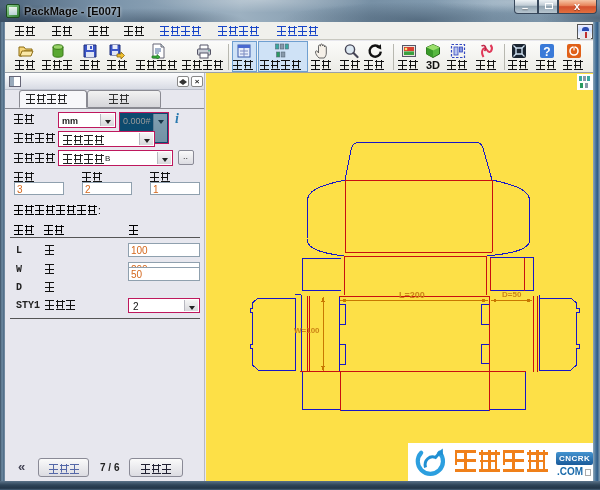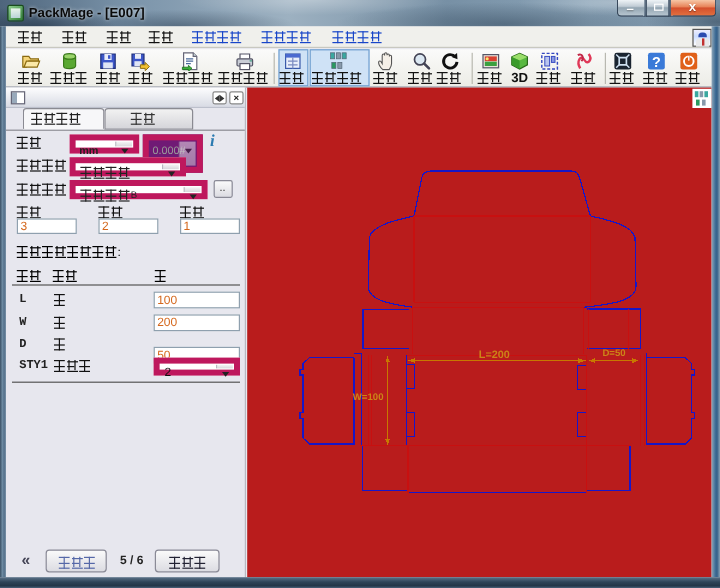--- a/index.html
+++ b/index.html
@@ -64,28 +64,28 @@
 #phead .ic{position:absolute;left:4px;top:3px;width:12px;height:11px;border:1px solid #667;background:linear-gradient(90deg,#9ab 0 4px,#fff 4px);}
 .pbtn{position:absolute;top:3px;width:12px;height:11px;border:1px solid #888;background:#fff;border-radius:2px;color:#222;font-size:8px;line-height:9px;text-align:center;font-weight:bold;}
 
 #tabs{position:absolute;left:0;top:17px;width:199px;height:18px;}
 .tab{position:absolute;top:0;height:18px;border:1px solid #8a8a92;border-radius:3px 3px 0 0;}
 #tab1{left:14px;width:68px;background:#f7f7f9;border-bottom:1px solid #f7f7f9;z-index:2;}
 #tab2{left:82px;width:74px;background:linear-gradient(#f2f2f2,#d5d5da);}
 #tabline{position:absolute;left:0;top:35px;width:199px;height:1px;background:#8a8a92;}
 .flabel{position:absolute;color:#111;}
 .fbox{position:absolute;background:#fff;border:1px solid #8fa0ae;}
-.fsel{position:absolute;background:#fff;border:5px solid #be185d;}
+.fsel{position:absolute;background:#fff;border:1px solid #be185d;}
 .arr{position:absolute;right:1px;top:1px;bottom:1px;width:14px;background:linear-gradient(#f5f5f5,#d8d8dc);border-left:1px solid #b8b8c0;}
 .arr:after{content:"";position:absolute;left:4px;top:6px;border:3px solid transparent;border-top:4px solid #222;}
 .oval{color:#d4671c;font-size:10px;font-family:"Liberation Sans",sans-serif;}
 .hline{position:absolute;left:5px;width:190px;height:1px;background:#555;}
 .navbtn{position:absolute;height:19px;border:1px solid #8a8a96;border-radius:3px;background:linear-gradient(#fafafa,#dcdce2);}
 
-#canvas{position:absolute;left:206px;top:73px;width:387px;height:408px;background:#b91c1c;}
+#canvas{position:absolute;left:206px;top:73px;width:387px;height:408px;background:#fde047;}
 #boxicon{position:absolute;left:371px;top:1px;width:16px;height:16px;background:#fff;}
 
 #wm{position:absolute;left:408px;top:443px;width:185px;height:38px;background:#fff;}
 .cb{display:inline-block;width:21px;height:22px;margin:0 3px 0 0;vertical-align:top;}
 .cb:nth-of-type(odd){background:
  linear-gradient(currentColor,currentColor) 0 0/100% 3px no-repeat,
  linear-gradient(currentColor,currentColor) 0 48%/100% 3px no-repeat,
  linear-gradient(currentColor,currentColor) 0 100%/100% 3px no-repeat,
  linear-gradient(currentColor,currentColor) 48% 0/3px 100% no-repeat,
  linear-gradient(currentColor,currentColor) 0 20%/2px 60% no-repeat;}
@@ -261,21 +261,21 @@
       <div class="tab" id="tab1"></div>
       <span class="flabel" style="left:21px;top:4px;z-index:3;color:#222"><i class="c"></i><i class="c"></i><i class="c"></i><i class="c"></i></span>
       <span class="flabel" style="left:104px;top:4px;color:#333"><i class="c"></i><i class="c"></i></span>
     </div>
     <div id="tabline"></div>
     <span class="flabel" style="left:9px;top:41px"><i class="c"></i><i class="c"></i></span>
     <div class="fsel" style="left:53px;top:39px;width:58px;height:16px">
         <span style="position:absolute;left:3px;top:3px;font-size:9px;font-weight:bold;color:#222">mm</span>
         <span class="arr"></span>
       </div>
-    <div class="fsel" style="left:114px;top:39px;width:50px;height:32px;background:#701a75">
+    <div class="fsel" style="left:114px;top:39px;width:50px;height:32px;background:#0c4a6e">
         <span style="position:absolute;left:3px;top:3px;font-size:9px;color:#999">0.000#</span>
         <span class="arr" style="opacity:.5"></span>
       </div>
     <span style="position:absolute;left:170px;top:38px;font-family:'Liberation Serif',serif;font-style:italic;font-weight:bold;font-size:14px;color:#2a7ab0">i</span>
     <span class="flabel" style="left:9px;top:60px"><i class="c"></i><i class="c"></i><i class="c"></i><i class="c"></i></span>
     <div class="fsel" style="left:53px;top:58px;width:97px;height:16px">
         <span style="position:absolute;left:4px;top:3px;color:#222"><i class="c"></i><i class="c"></i><i class="c"></i><i class="c"></i></span>
         <span class="arr"></span>
       </div>
     <span class="flabel" style="left:9px;top:80px"><i class="c"></i><i class="c"></i><i class="c"></i><i class="c"></i></span>
@@ -308,35 +308,35 @@
     <div class="fbox" style="left:123px;top:170px;width:72px;height:14px">
         <span class="oval" style="position:absolute;left:2px;top:1px">100</span>
       </div>
     <span class="flabel mono" style="left:11px;top:191px">W</span>
     <span class="flabel" style="left:40px;top:191px"><i class="c"></i></span>
     <div class="fbox" style="left:123px;top:189px;width:72px;height:14px">
         <span class="oval" style="position:absolute;left:2px;top:1px">200</span>
       </div>
     <span class="flabel mono" style="left:11px;top:209px">D</span>
     <span class="flabel" style="left:40px;top:209px"><i class="c"></i></span>
-    <div class="fbox" style="left:123px;top:216px;width:72px;height:14px">
+    <div class="fbox" style="left:123px;top:194px;width:72px;height:14px">
         <span class="oval" style="position:absolute;left:2px;top:1px">50</span>
       </div>
     <span class="flabel mono" style="left:11px;top:227px">STY1</span>
     <span class="flabel" style="left:40px;top:227px"><i class="c"></i><i class="c"></i><i class="c"></i></span>
     <div class="fsel" style="left:123px;top:225px;width:72px;height:15px">
         <span style="position:absolute;left:4px;top:2px;font-size:10px;color:#111">2</span>
         <span class="arr"></span>
       </div>
     <div class="hline" style="top:245px"></div>
     <span style="position:absolute;left:13px;top:386px;font-size:13px;font-weight:bold;color:#445">«</span>
     <div class="navbtn" style="left:33px;top:385px;width:51px">
         <span style="position:absolute;left:10px;top:5px;color:#5568a8"><i class="c"></i><i class="c"></i><i class="c"></i></span>
       </div>
-    <span style="position:absolute;left:95px;top:389px;font-size:10px;font-weight:bold;color:#222">5 / 6</span>
+    <span style="position:absolute;left:95px;top:389px;font-size:10px;font-weight:bold;color:#222">7 / 6</span>
     <div class="navbtn" style="left:124px;top:385px;width:54px">
         <span style="position:absolute;left:11px;top:5px;color:#223"><i class="c"></i><i class="c"></i><i class="c"></i></span>
       </div>
   </div>
   <div id="canvas">
     <svg width="387" height="408" viewBox="206 73 387 408" style="position:absolute;left:0;top:0">
       <g fill="none" stroke="#1616c8" stroke-width="1" shape-rendering="crispEdges">
         <path d="M345,180 L351.5,148 Q353,142.5 359,142.5 L476,142.5 Q481.5,142.5 483,148 L492,180"></path>
         <path d="M345,180 C329,183.5 310,188 307.8,198 L307,239 C307,249 321,253 344,256"></path>
         <path d="M492,180 C508,183.5 527,188 529.2,198 L530,239 C530,249 516,253 487,256"></path>
@@ -373,16 +373,29 @@
       </g>
     </svg>
     <div id="boxicon">
         <span style="position:absolute;left:2px;top:2px;width:3px;height:5px;background:#3aa8a0"></span>
         <span style="position:absolute;left:6px;top:2px;width:3px;height:5px;background:#8899aa"></span>
         <span style="position:absolute;left:10px;top:2px;width:3px;height:5px;background:#3aa8a0"></span>
         <span style="position:absolute;left:3px;top:9px;width:3px;height:5px;background:#2a9a60"></span>
         <span style="position:absolute;left:8px;top:9px;width:3px;height:5px;background:#8899aa"></span>
       </div>
   </div>
+  <div id="wm">
+    <svg width="36" height="36" viewBox="0 0 36 36" style="position:absolute;left:5px;top:1px">
+      <path d="M30.4,12.6 A12.6,12.6 0 1 0 23.2,29.5" fill="none" stroke="#2c9fdf" stroke-width="4.2" stroke-linecap="round" transform="rotate(-113 18 18)"></path>
+      <path d="M12.5,23.5 C10.5,16 17,11 22.5,13.5 L26,9.5" fill="none" stroke="#1f8fd2" stroke-width="3"></path>
+      <path d="M29.8,4.4 L30,11.6 L23.6,9.2 Z" fill="#1f8fd2"></path>
+    </svg>
+    <span style="position:absolute;left:47px;top:7px;color:#f08019"><i class="cb"></i><i class="cb"></i><i class="cb"></i><i class="cb"></i></span>
+    <div style="position:absolute;left:148px;top:9px;width:37px;height:13px;border-radius:2px;background:linear-gradient(#4494d0,#1a5a9a);">
+        <span style="position:absolute;left:3px;top:2px;font-size:8px;font-weight:bold;color:#fff;letter-spacing:.5px">CNCRK</span>
+      </div>
+    <span style="position:absolute;left:149px;top:23px;font-size:10px;font-weight:bold;color:#1a6aaa">.COM</span>
+    <span style="position:absolute;left:177px;top:26px;width:6px;height:7px;border:1px solid #aaa"></span>
+  </div>
   <div id="borderL"></div>
   <div id="borderR"></div>
   <div id="borderB"></div>
 </div>
 
 </body></html>

